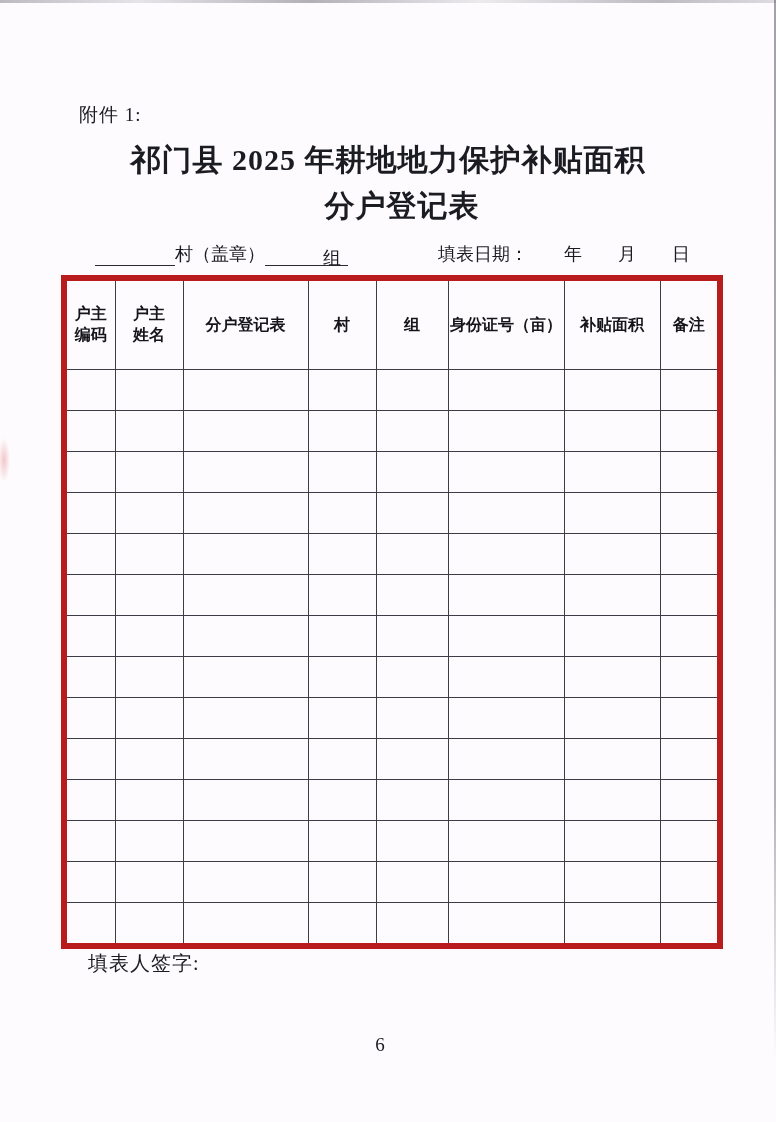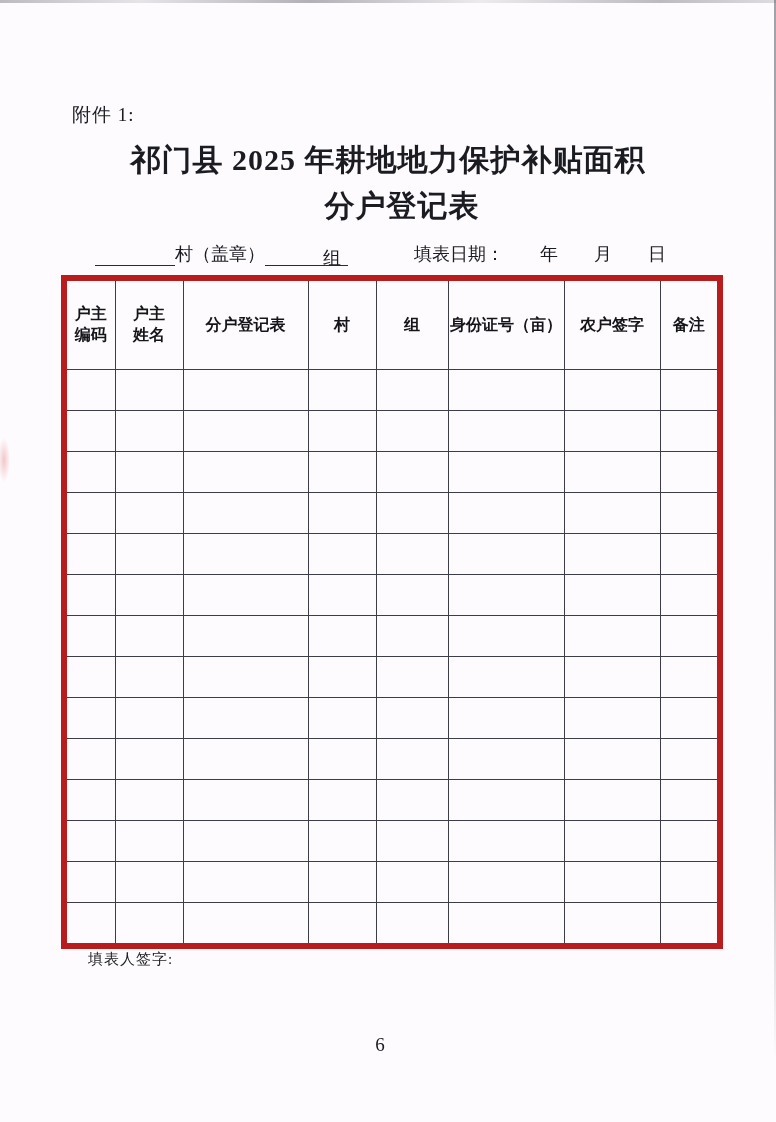--- a/index.html
+++ b/index.html
@@ -25,21 +25,21 @@
   }
   .edge-right{
     position:absolute;right:0;top:0;width:2px;height:1060px;
     background:linear-gradient(180deg, rgba(90,88,100,.55) 0%, rgba(90,88,100,.45) 75%, rgba(90,88,100,0) 100%);
   }
   .smudge{
     position:absolute;left:-2px;top:438px;width:12px;height:44px;
     background:radial-gradient(closest-side, rgba(228,120,126,.4), rgba(228,120,126,0));
   }
   .attachment{
-    position:absolute;left:72px;top:102px;
+    position:absolute;left:79px;top:102px;
     font-size:19px;letter-spacing:1px;
   }
   .title{
     position:absolute;left:0;width:776px;text-align:center;
     font-weight:bold;font-size:30px;letter-spacing:1px;
     font-family:"Liberation Serif","DejaVu Serif",serif;
   }
   .title-1{top:140px;}
   .title-2{top:186px;padding-left:14px;}
   .form-line{
@@ -49,21 +49,21 @@
   .u-blank{
     display:inline-block;width:80px;height:20px;
     border-bottom:1px solid #2a2a32;vertical-align:bottom;
     margin-left:34px;
   }
   .u-group{
     display:inline-block;width:83px;height:20px;
     border-bottom:1px solid #2a2a32;vertical-align:bottom;
     text-align:right;box-sizing:border-box;padding-right:7px;
   }
-  .date-label{margin-left:66px;font-family:Liberation Mono, monospace;}
+  .date-label{margin-left:90px;font-family:Liberation Mono, monospace;}
   .ymd{margin-left:36px;}
   table.reg{
     position:absolute;left:61px;top:275px;
     border-collapse:collapse;table-layout:fixed;
     width:656px;
     border:6px solid #b91c1c;
   }
   table.reg th, table.reg td{
     border:1px solid #3d3d47;
     padding:0;
@@ -71,21 +71,21 @@
   table.reg th{
     height:88px;
     font-family:"Liberation Sans","DejaVu Sans",sans-serif;
     font-weight:bold;font-size:16px;line-height:1.3;
     white-space:pre-line;text-align:center;vertical-align:middle;
     color:#141419;
   }
   table.reg td{height:40px;}
   .footer-label{
     position:absolute;left:88px;top:950px;
-    font-size:15px;letter-spacing:1px;
+    font-size:20px;letter-spacing:1px;
   }
   .page-number{
     position:absolute;left:0;top:1034px;width:760px;text-align:center;
     font-size:19px;
   }
 </style>
 </head>
 <body>
 
 <div class="page">
@@ -117,21 +117,21 @@
     <thead>
       <tr>
         <th>户主
 编码</th>
         <th>户主
 姓名</th>
         <th>分户登记表</th>
         <th>村</th>
         <th>组</th>
         <th>身份证号（亩）</th>
-        <th>农户签字</th>
+        <th>补贴面积</th>
         <th>备注</th>
       </tr>
     </thead>
     <tbody>
         <tr>
           <td></td>
           <td></td>
           <td></td>
           <td></td>
           <td></td>

